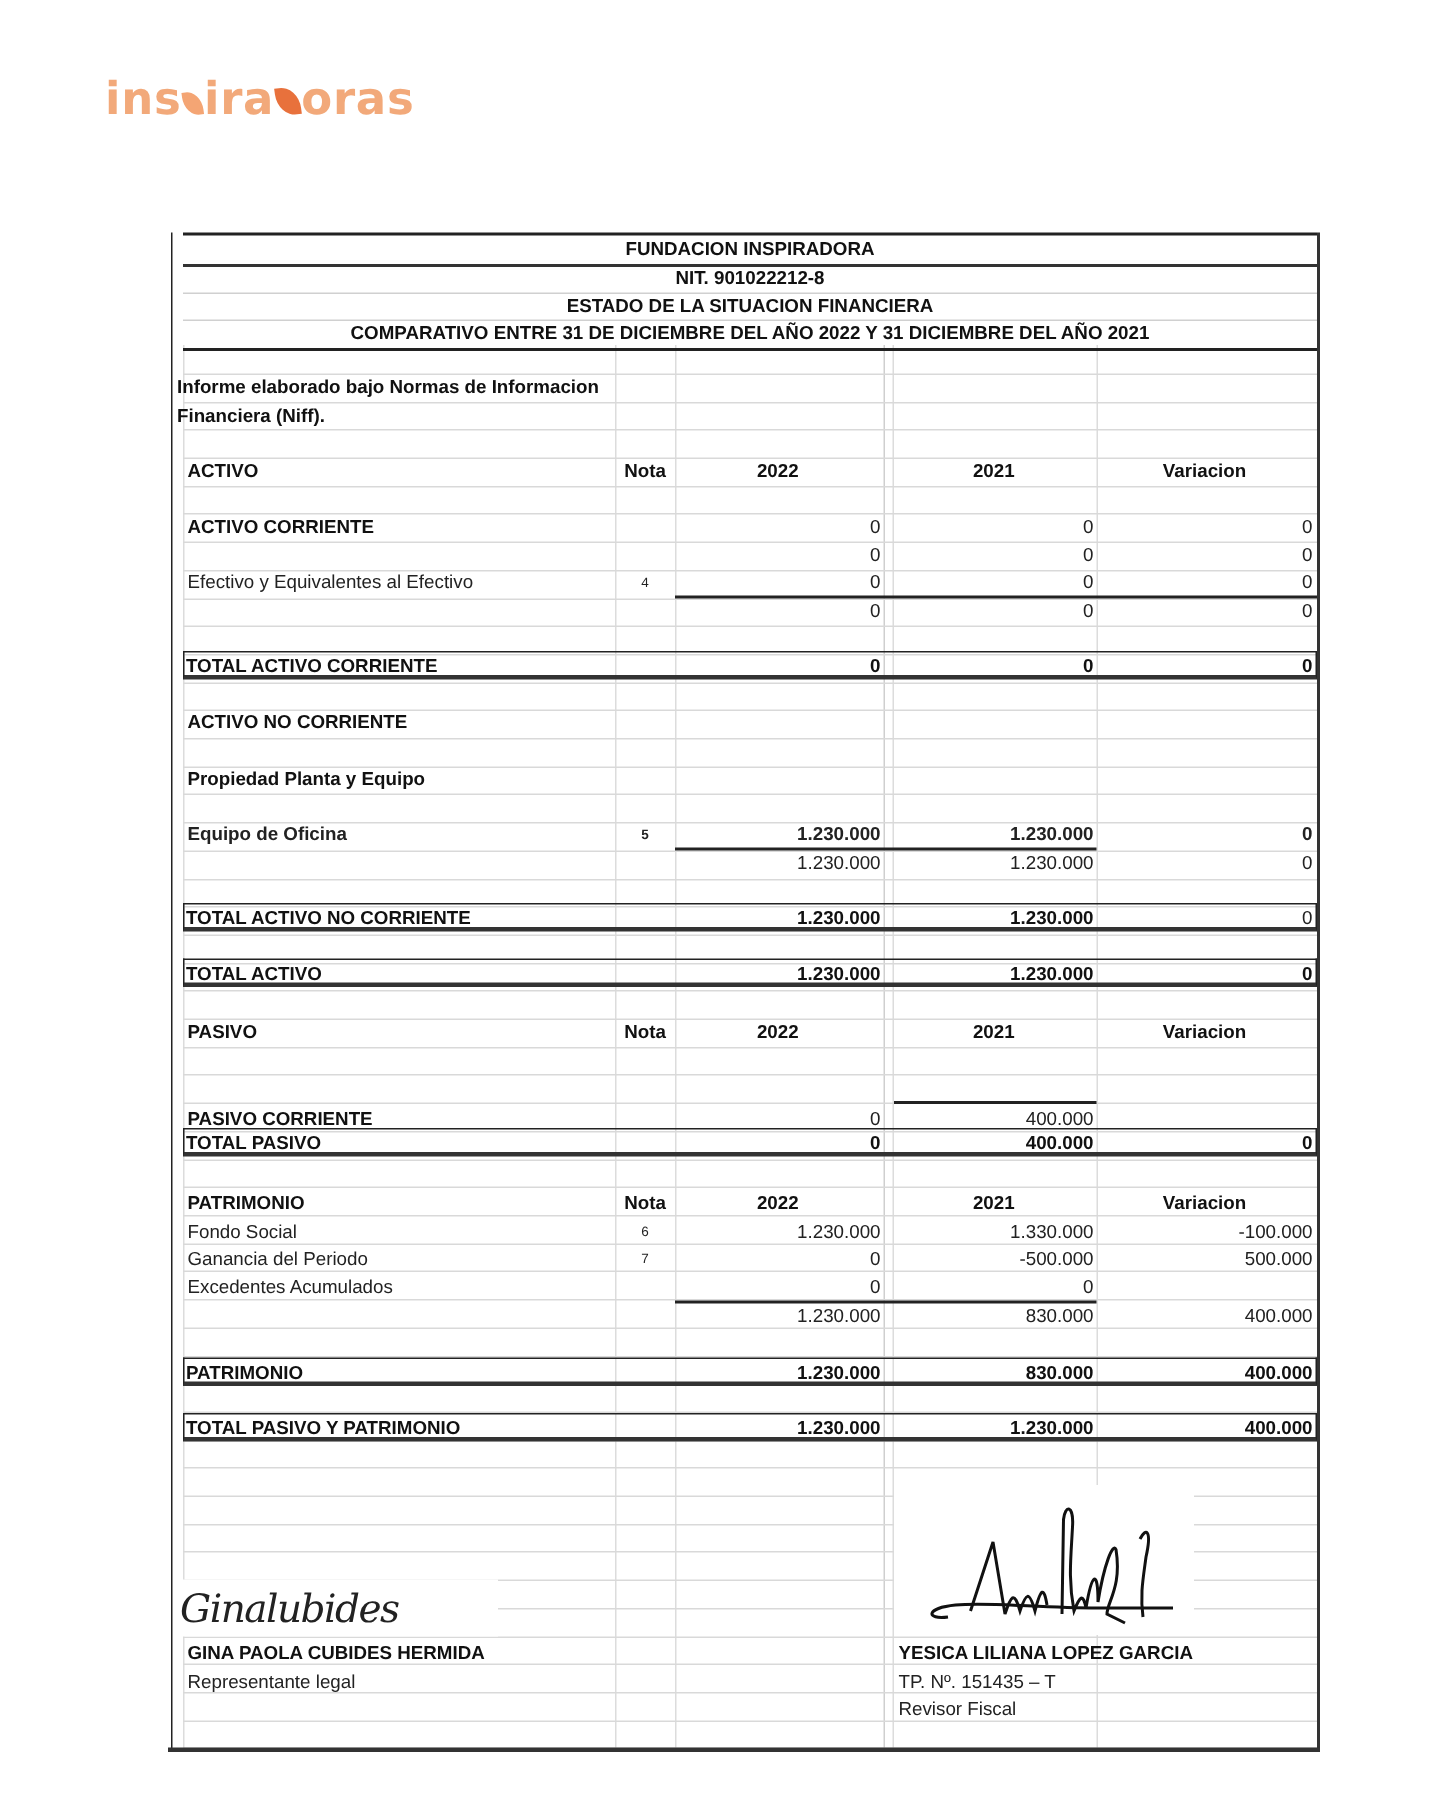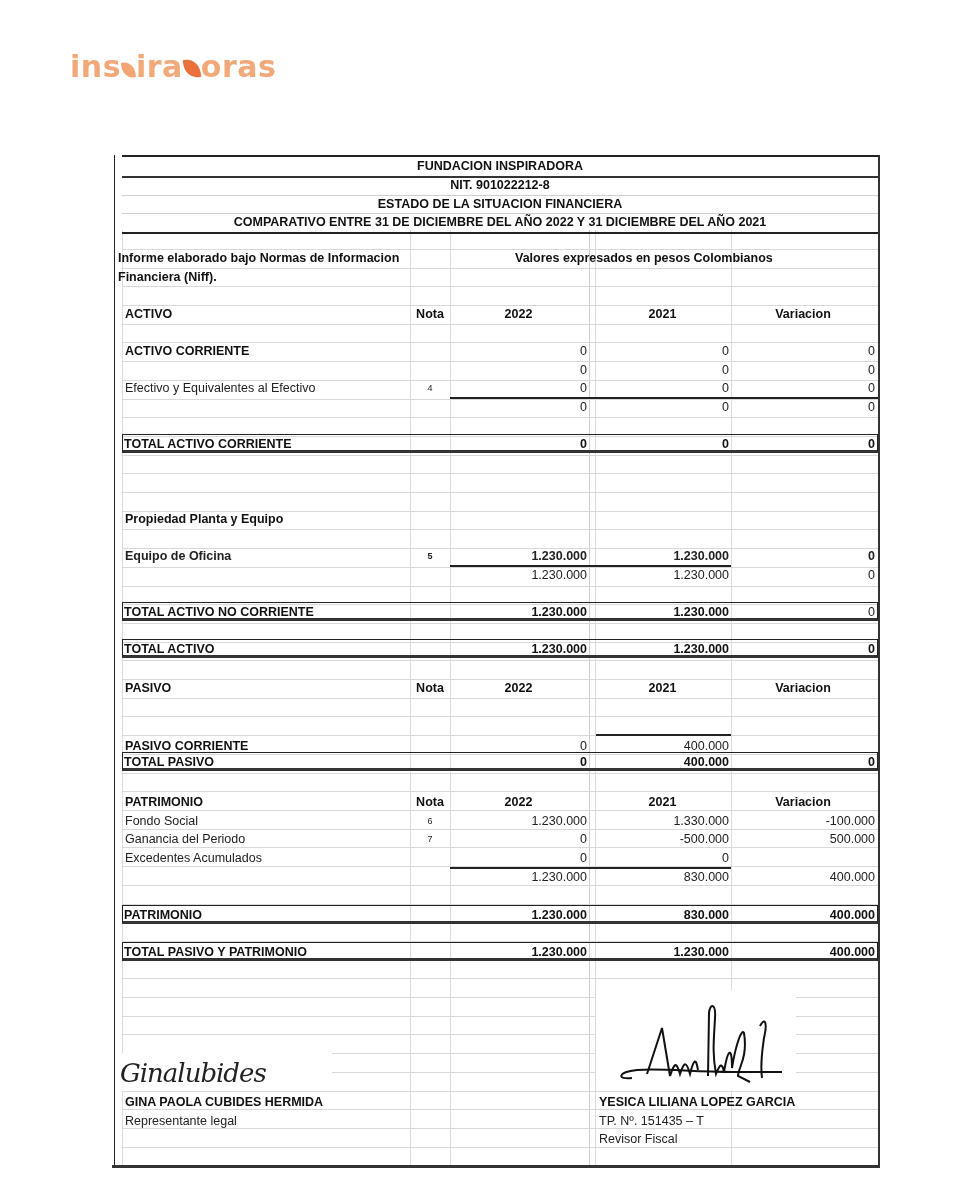--- a/index.html
+++ b/index.html
@@ -110,21 +110,20 @@
 
   <div class="title-block">
     <div class="title-row first" style="top:0;">FUNDACION INSPIRADORA</div>
     <div class="title-row" style="top:19px; border-bottom:1px solid #d0d0d0;">NIT. 901022212-8</div>
     <div class="title-row" style="top:37.5px; border-bottom:1px solid #d0d0d0;">ESTADO DE  LA SITUACION FINANCIERA</div>
     <div class="title-row" style="top:56px;">COMPARATIVO ENTRE 31 DE DICIEMBRE DEL AÑO 2022 Y 31 DICIEMBRE DEL AÑO 2021</div>
   </div>
 
   <div class="row b" style="top:94px;">
     <span class="cell" style="left:3px;">Informe elaborado bajo Normas de Informacion</span>
-    <span class="cell" style="left:400px;">Valores expresados en pesos Colombianos</span>
   </div>
   <div class="row b" style="top:113px;">
     <span class="cell" style="left:3px;">Financiera (Niff).</span>
   </div>
 
   <div class="row b" style="top:150px;">
     <span class="cell c-label">ACTIVO</span>
     <span class="cell c-nota">Nota</span>
     <span class="cell c-2022 center">2022</span>
     <span class="cell c-2021 center">2021</span>
@@ -157,20 +156,23 @@
   </div>
 
   <div class="total-box" style="top:279px;"></div>
   <div class="row b" style="top:280px;">
     <span class="cell" style="left:9px;">TOTAL ACTIVO CORRIENTE</span>
     <span class="cell c-2022">0</span>
     <span class="cell c-2021">0</span>
     <span class="cell c-var">0</span>
   </div>
 
+  <div class="row b" style="top:317px;">
+    <span class="cell c-label">ACTIVO NO CORRIENTE</span>
+  </div>
   <div class="row b" style="top:355px;">
     <span class="cell c-label">Propiedad Planta y Equipo</span>
   </div>
   <div class="row normal" style="top:392px;font-weight:bold;">
     <span class="cell c-label">Equipo de Oficina</span>
     <span class="cell c-nota small">5</span>
     <span class="cell c-2022">1.230.000</span>
     <span class="cell c-2021">1.230.000</span>
     <span class="cell c-var">0</span>
   </div>

